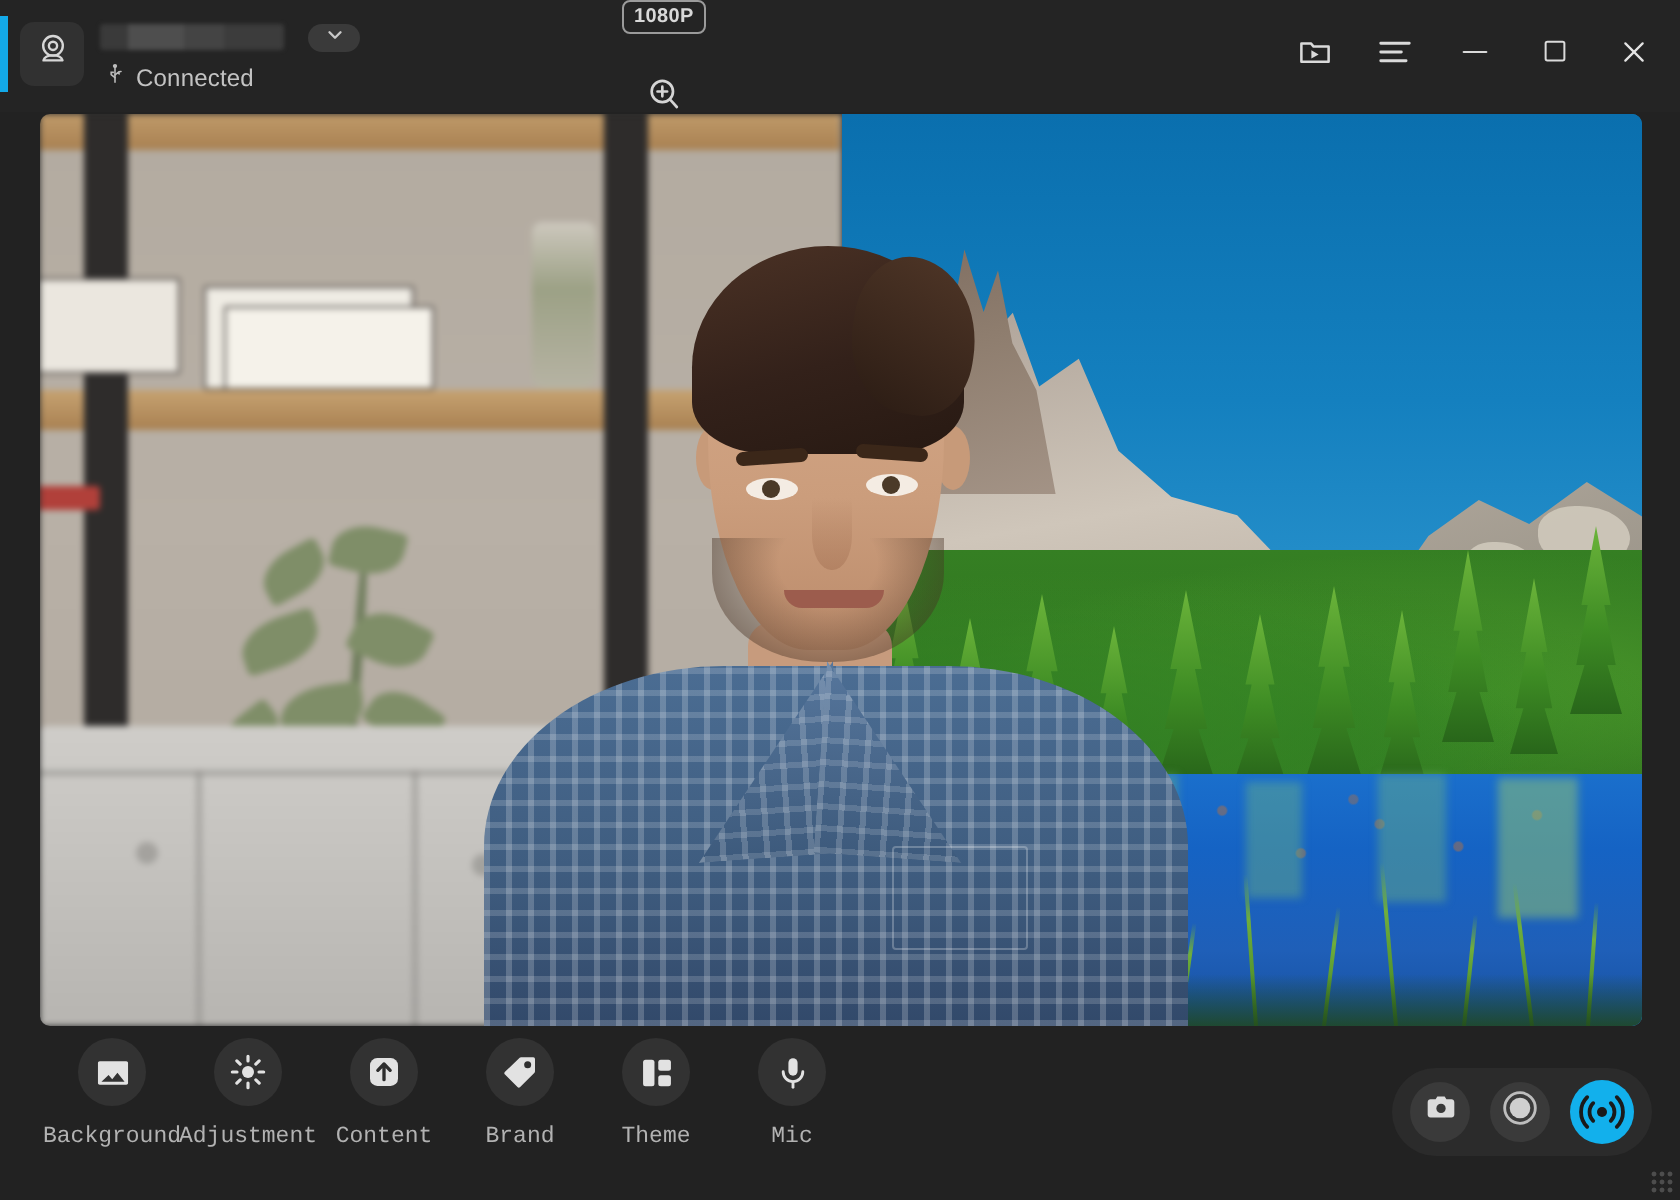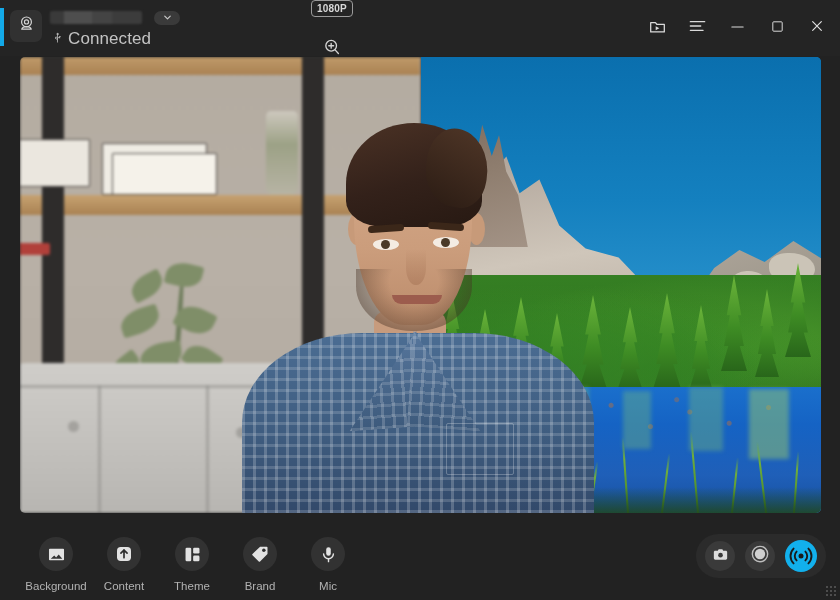--- a/index.html
+++ b/index.html
@@ -66,21 +66,21 @@
     border-radius: 7px;
     background: #3a3a3a;
     display: flex; align-items: center; justify-content: center;
     cursor: pointer;
   }
   .conn-row {
     display: flex; align-items: center;
     margin-top: 4px; margin-left: 2px;
   }
   .conn-text {
-    color: #c3c3c3; font-size: 17px;
+    color: #c3c3c3; font-size: 12px;
     margin-left: 5px; letter-spacing: .1px; text-align: right;
   }
 
   .tb-center {
     position: absolute;
     left: 311px; top: 0; height: 56px;
     display: flex; align-items: center; gap: 20px; flex-direction: column;
   }
   .res-badge {
     border: 1.3px solid #9b9b9b;
@@ -382,22 +382,23 @@
   }
 
   
   .bottombar {
     position: relative;
     flex: 0 0 87px;
     background: #222222;
   }
   .tools {
     position: absolute;
-    left: 22px; top: 24px;
+    left: 22px; top: 6px;
     display: flex;
+    font-family: Liberation Mono, monospace;
   }
   .tool {
     width: 68px;
     display: flex; flex-direction: column; align-items: center;
     cursor: pointer;
   }
   .tool-ic {
     width: 34px; height: 34px; border-radius: 50%;
     background: #323232;
     display: flex; align-items: center; justify-content: center;
@@ -677,51 +678,60 @@
       <div class="tool">
         <div class="tool-ic">
           <svg width="19" height="19" viewBox="0 0 24 24" fill="#e2e2e2">
             <path d="M3.6 4.6h16.8c.6 0 1.1.5 1.1 1.1v12.6c0 .6-.5 1.1-1.1 1.1H3.6c-.6 0-1.1-.5-1.1-1.1V5.7c0-.6.5-1.1 1.1-1.1zm1.1 12.9h14.6l-4.5-5.6-3.3 4-2.3-2.6z"></path>
             <circle cx="8.2" cy="9" r="1.7"></circle>
           </svg>
         </div>
         <div class="tool-lb">Background</div>
       </div>
 
+      <div class="tool">
+        <div class="tool-ic">
+          <svg width="20" height="20" viewBox="0 0 24 24" fill="none" stroke="#e2e2e2" stroke-width="1.9" stroke-linecap="round">
+            <circle cx="12" cy="12" r="3.6" fill="#e2e2e2" stroke="none"></circle>
+            <path d="M12 2.6v2.8M12 18.6v2.8M2.6 12h2.8M18.6 12h2.8M5.3 5.3l2 2M16.7 16.7l2 2M18.7 5.3l-2 2M7.3 16.7l-2 2"></path>
+          </svg>
+        </div>
+        <div class="tool-lb">Adjustment</div>
+      </div>
 
 
       <div class="tool">
         <div class="tool-ic">
           <svg width="20" height="20" viewBox="0 0 24 24">
             <rect x="3.6" y="3.6" width="16.8" height="16.8" rx="4.4" fill="#e2e2e2"></rect>
             <path d="M12 16.6V8.2M12 7.2l-3.7 3.8M12 7.2l3.7 3.8" stroke="#2d2d2d" stroke-width="2" fill="none" stroke-linecap="round" stroke-linejoin="round"></path>
           </svg>
         </div>
         <div class="tool-lb">Content</div>
+      </div>
+
+      <div class="tool">
+        <div class="tool-ic">
+          <svg width="20" height="20" viewBox="0 0 24 24">
+            <path d="M12.6 3.2H20a1 1 0 011 1v7.4c0 .3-.1.6-.3.8l-8.6 8.6a1.1 1.1 0 01-1.6 0L3 13.5a1.1 1.1 0 010-1.6l8.8-8.4c.2-.2.5-.3.8-.3z" fill="#e2e2e2"></path>
+            <circle cx="16.6" cy="7.6" r="2.1" fill="#2f2f2f"></circle>
+          </svg>
+        </div>
+        <div class="tool-lb">Brand</div>
       </div>
 
       <div class="tool">
         <div class="tool-ic">
           <svg width="19" height="19" viewBox="0 0 24 24" fill="#e2e2e2">
             <rect x="3.2" y="3.6" width="7.2" height="16.8" rx="1.6"></rect>
             <rect x="12.8" y="3.6" width="8" height="7" rx="1.6"></rect>
             <rect x="12.8" y="13.4" width="8" height="7" rx="1.6"></rect>
           </svg>
         </div>
         <div class="tool-lb">Theme</div>
-      </div>
-
-      <div class="tool">
-        <div class="tool-ic">
-          <svg width="20" height="20" viewBox="0 0 24 24">
-            <path d="M12.6 3.2H20a1 1 0 011 1v7.4c0 .3-.1.6-.3.8l-8.6 8.6a1.1 1.1 0 01-1.6 0L3 13.5a1.1 1.1 0 010-1.6l8.8-8.4c.2-.2.5-.3.8-.3z" fill="#e2e2e2"></path>
-            <circle cx="16.6" cy="7.6" r="2.1" fill="#2f2f2f"></circle>
-          </svg>
-        </div>
-        <div class="tool-lb">Brand</div>
       </div>
 
 
       <div class="tool">
         <div class="tool-ic">
           <svg width="19" height="19" viewBox="0 0 24 24" fill="none" stroke="#e2e2e2" stroke-width="1.8" stroke-linecap="round">
             <rect x="9.1" y="2.7" width="5.8" height="11" rx="2.9" fill="#e2e2e2" stroke="none"></rect>
             <path d="M5.8 11.2a6.2 6.2 0 0012.4 0"></path>
             <path d="M12 17.6v3.4"></path>
           </svg>

